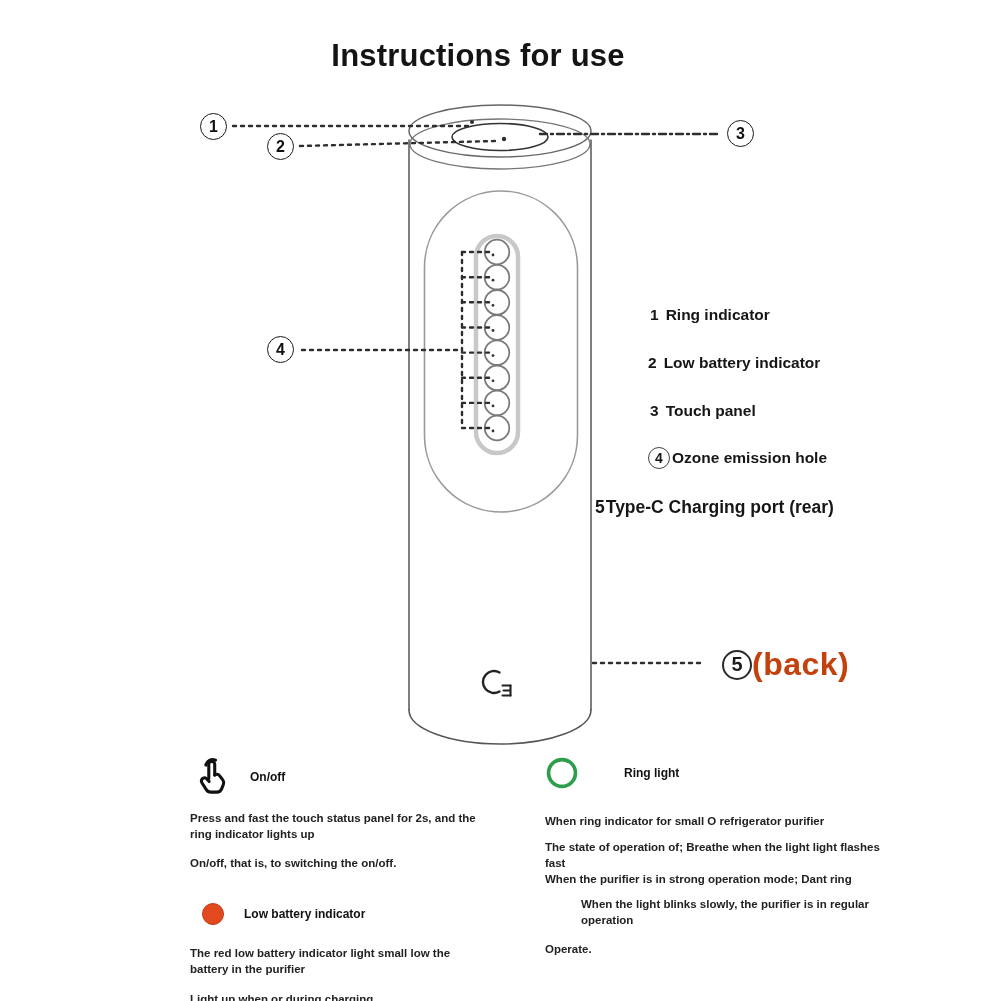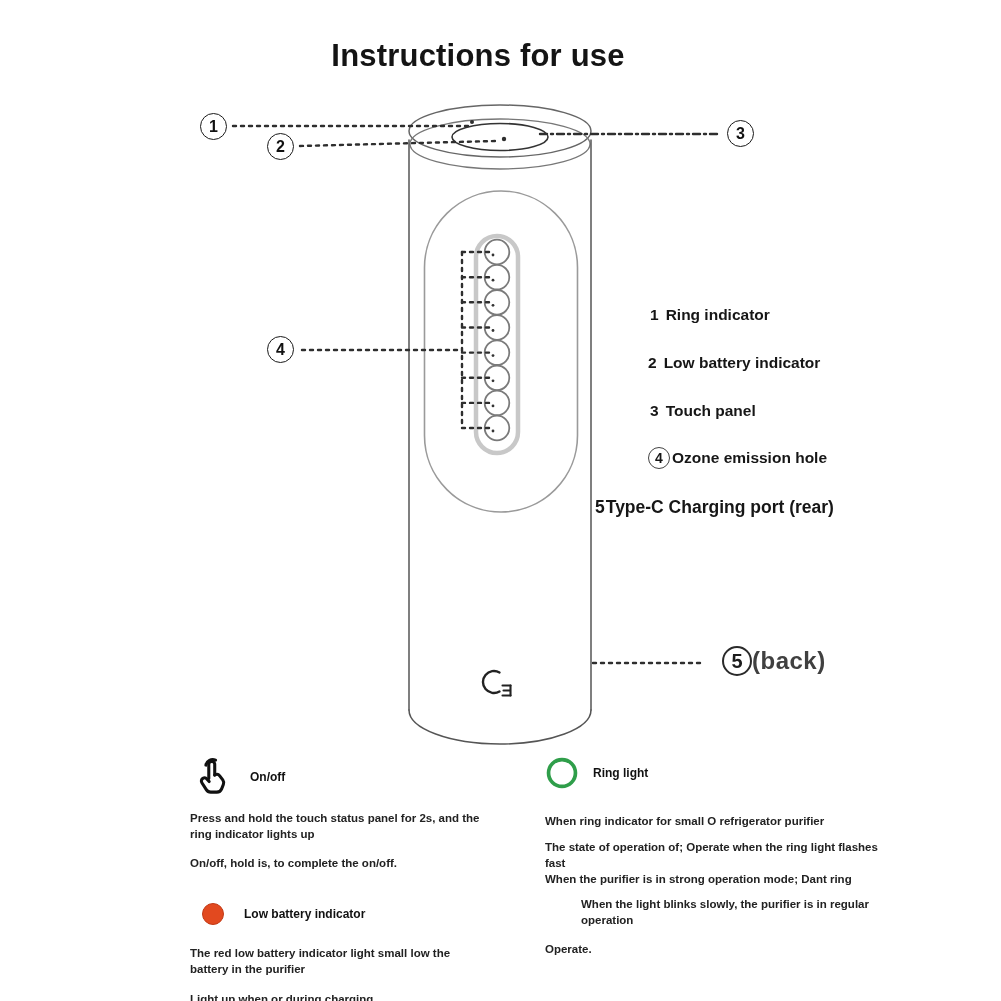--- a/index.html
+++ b/index.html
@@ -33,21 +33,21 @@
   }
   .legend-item.big{font-size:17.5px;}
   .legend-item.big .lnum{margin-right:1px;}
   
   .back-label{display:flex;align-items:center;z-index:3;}
   .back-num{
     display:inline-flex;align-items:center;justify-content:center;
     width:30px;height:30px;border:2px solid #2a2a2a;border-radius:50%;
     font-size:20px;font-weight:800;box-sizing:border-box;margin-right:0px;
   }
-  .back-text{font-size:24px;font-weight:800;color:#404040;letter-spacing:.5px;}
+  .back-text{font-size:32px;font-weight:800;color:#c2410c;letter-spacing:.5px;}
   
   .col{z-index:3;}
   .sec-header{display:flex;align-items:center;}
   .sec-label{font-size:12px;font-weight:700;color:#111;}
   .col p{
     margin:0;font-size:11.5px;line-height:1.4;font-weight:700;color:#222;
   }
   .col-left{left:190px;top:752px;width:300px;}
   .col-left .sec-header.first{height:50px;}
   .col-left .sec-label{margin-left:14px;}
@@ -174,40 +174,40 @@
   <div class="sec-header first">
     <svg width="46" height="46" viewBox="0 0 24 24">
       <g fill="none" stroke="#111" stroke-width="1.6" stroke-linecap="round" stroke-linejoin="round">
         <path d="M9.8 12.8 V5.4 a1.55 1.55 0 0 1 3.1 0 V11"></path>
         <path d="M12.9 11 c.9 -.6 2 -.4 2.6 .4 l1.6 2.1 c.5 .7 .6 1.6 .3 2.4 l-.9 2.3 c-.4 1 -1.4 1.7 -2.5 1.7 h-3.2 c-.9 0 -1.8 -.5 -2.3 -1.3 l-2.3 -3.6 c-.5 -.8 -.3 -1.8 .5 -2.3 .7 -.4 1.6 -.3 2.1 .3 l1.2 1.4"></path>
         <path d="M8.3 5.8 a3.6 3.6 0 0 1 5 -2.6"></path>
       </g>
     </svg>
     <span class="sec-label">On/off</span>
   </div>
-  <p style="margin-top:8px;">Press and hold the touch status panel for 2s, and the ring indicator lights up</p>
-  <p style="margin-top:13px;">On/off, hold is, to complete the on/off.</p>
+  <p style="margin-top:8px;">Press and fast the touch status panel for 2s, and the ring indicator lights up</p>
+  <p style="margin-top:13px;">On/off, that is, to switching the on/off.</p>
 
   <div class="sec-header" style="margin-top:22px;height:42px;">
     <span class="dot-wrap">
       <svg width="24" height="24" viewBox="0 0 24 24">
         <circle cx="12" cy="12" r="10.5" stroke="#c23a16" stroke-width="1" fill="#e2491f"></circle>
       </svg>
     </span>
     <span class="sec-label" style="margin-left:8px;">Low battery indicator</span>
   </div>
   <p style="margin-top:10px;">The red low battery indicator light small low the battery in the purifier</p>
   <p style="margin-top:14px;">Light up when or during charging.</p>
 </div>
 
 <div class="abs col col-right">
-  <div class="sec-header" style="height:40px;">
+  <div class="sec-header" style="height:40px;gap:31px;">
     <svg width="34" height="34" viewBox="0 0 24 24">
       <circle cx="12" cy="12" r="9.5" fill="none" stroke-width="2.6" stroke="#2f9e4a"></circle>
     </svg>
     <span class="sec-label">Ring light</span>
   </div>
   <p style="margin-top:20px;">When ring indicator for small O refrigerator purifier</p>
-  <p style="margin-top:10px;">The state of operation of; Operate when the ring light flashes fast</p>
+  <p style="margin-top:10px;">The state of operation of; Breathe when the light light flashes fast</p>
   <p style="margin-top:0;">When the purifier is in strong operation mode; Dant ring</p>
   <p style="margin-top:9px;margin-left:36px;">When the light blinks slowly, the purifier is in regular operation</p>
   <p style="margin-top:12px;">Operate.</p>
 </div>
 
 </body></html>

